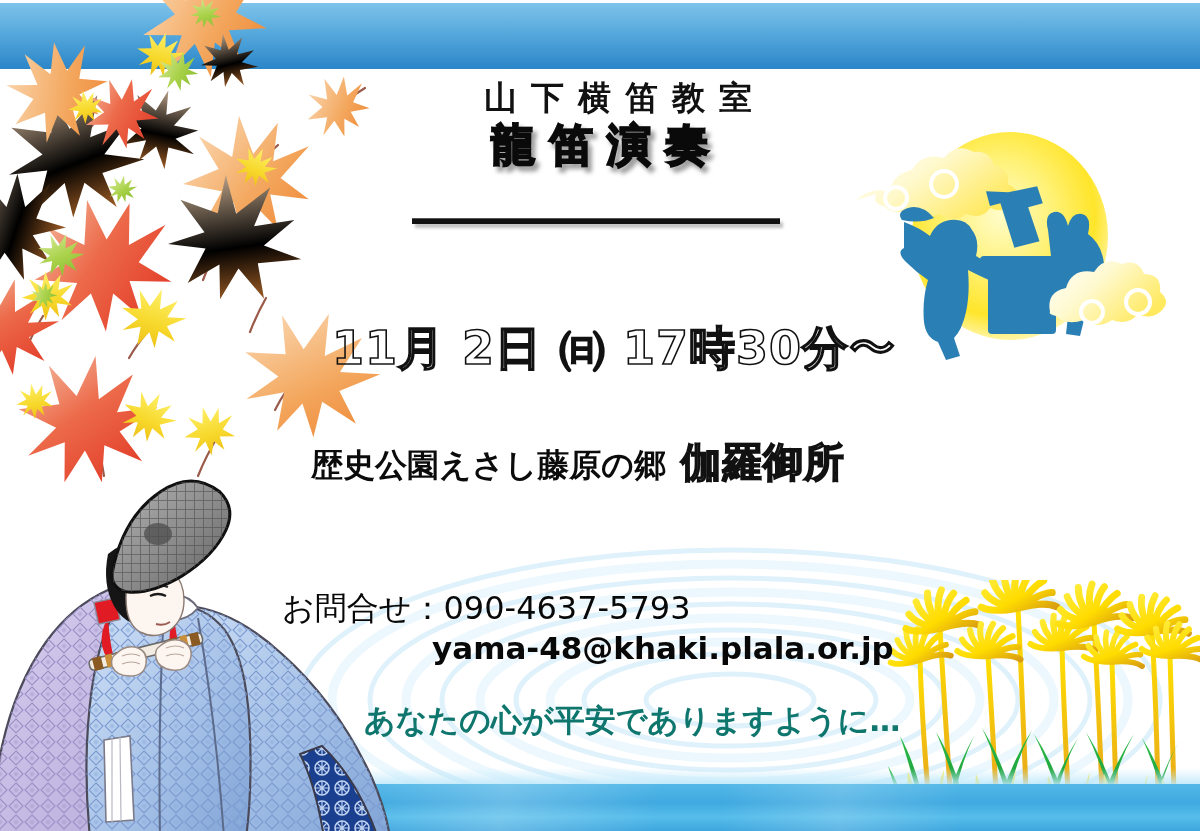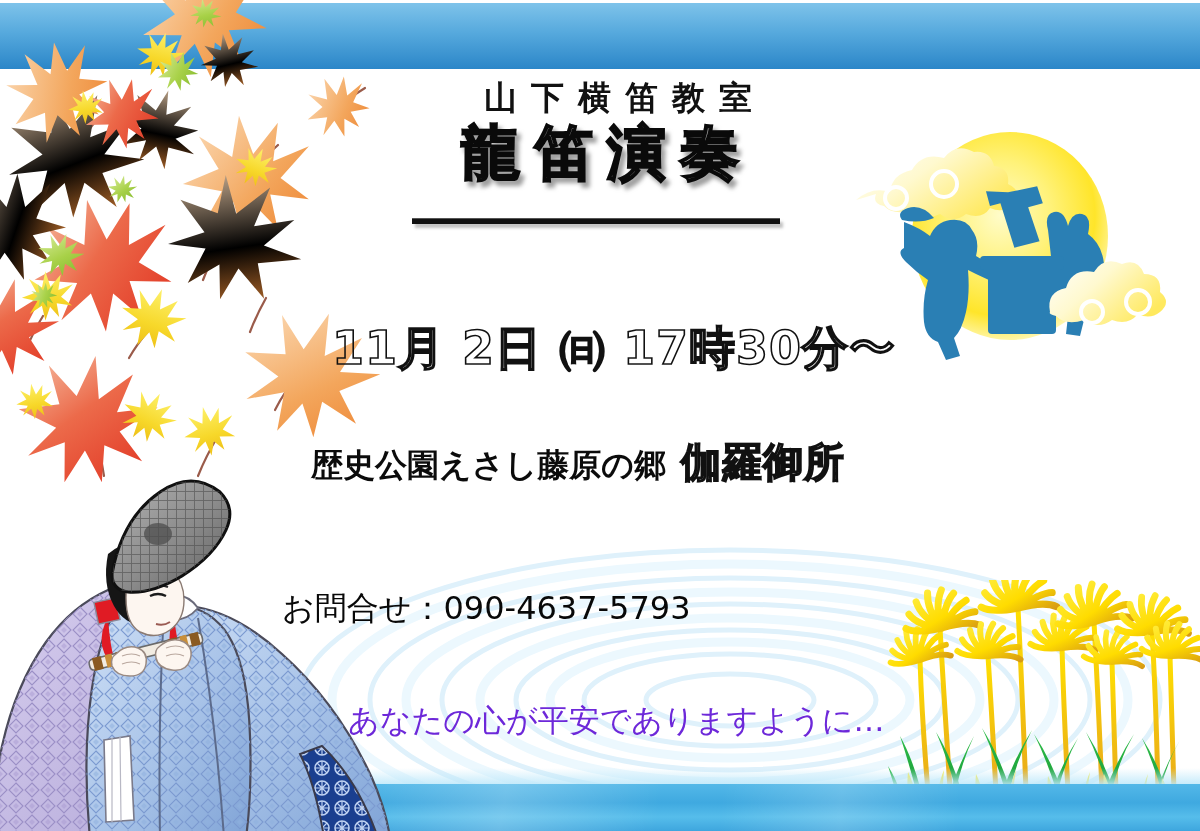--- a/index.html
+++ b/index.html
@@ -64,21 +64,21 @@
   }
   .school-name {
     font-size:33px; font-weight:bold; color:#111;
     letter-spacing:14px; text-indent:14px;
     line-height:1.2;
     font-family:"DejaVu Sans", sans-serif;
     padding-left:36px;
   }
   .main-title {
     margin-top:2px;
-    font-size:59px; font-weight:bold;
+    font-size:44px; font-weight:bold;
     letter-spacing:14px; text-indent:14px;
     line-height:1.12;
     font-family:"DejaVu Sans", sans-serif;
     background:linear-gradient(to bottom,#7f7f7f 0%,#9d9d9d 18%,#f2f2f2 47%,#cfcfcf 62%,#8f8f8f 100%);
     -webkit-background-clip:text; background-clip:text;
     color:transparent;
     -webkit-text-stroke:2.2px #0a0a0a;
     paint-order:stroke fill;
     filter:drop-shadow(4px 5px 2px rgba(80,80,80,.55));
   }
@@ -127,22 +127,22 @@
   }
 
   .contact {
     position:absolute; left:282px; top:588px; width:640px;
     font-family:"DejaVu Sans", sans-serif;
     color:#080808;
   }
   .contact-row1 { font-size:32px; font-weight:normal; line-height:1.28; white-space:nowrap; }
   .contact-row2 { font-size:31px; font-weight:bold; line-height:1.28; padding-left:150px; white-space:nowrap; }
   .closing {
-    position:absolute; left:348px; top:700px;
-    font-size:31px; font-weight:normal; color:#6d28d9;
+    position:absolute; left:364px; top:700px;
+    font-size:31px; font-weight:bold; color:#0f766e;
     font-family:"DejaVu Sans", sans-serif;
     white-space:nowrap;
   }
 </style>
 </head>
 <body>
 
 <div id="poster">
 
   <div class="top-band"></div>
@@ -510,17 +510,18 @@
 
   <div class="venue-line">
     <span class="inner">
       <span class="venue-main">歴史公園えさし藤原の郷</span>
       <span class="venue-hall">伽羅御所</span>
     </span>
   </div>
 
   <div class="contact">
     <div class="contact-row1">お問合せ：090-4637-5793</div>
+    <div class="contact-row2">yama-48@khaki.plala.or.jp</div>
   </div>
 
   <div class="closing">あなたの心が平安でありますように…</div>
 
 </div>
 
 </body></html>

